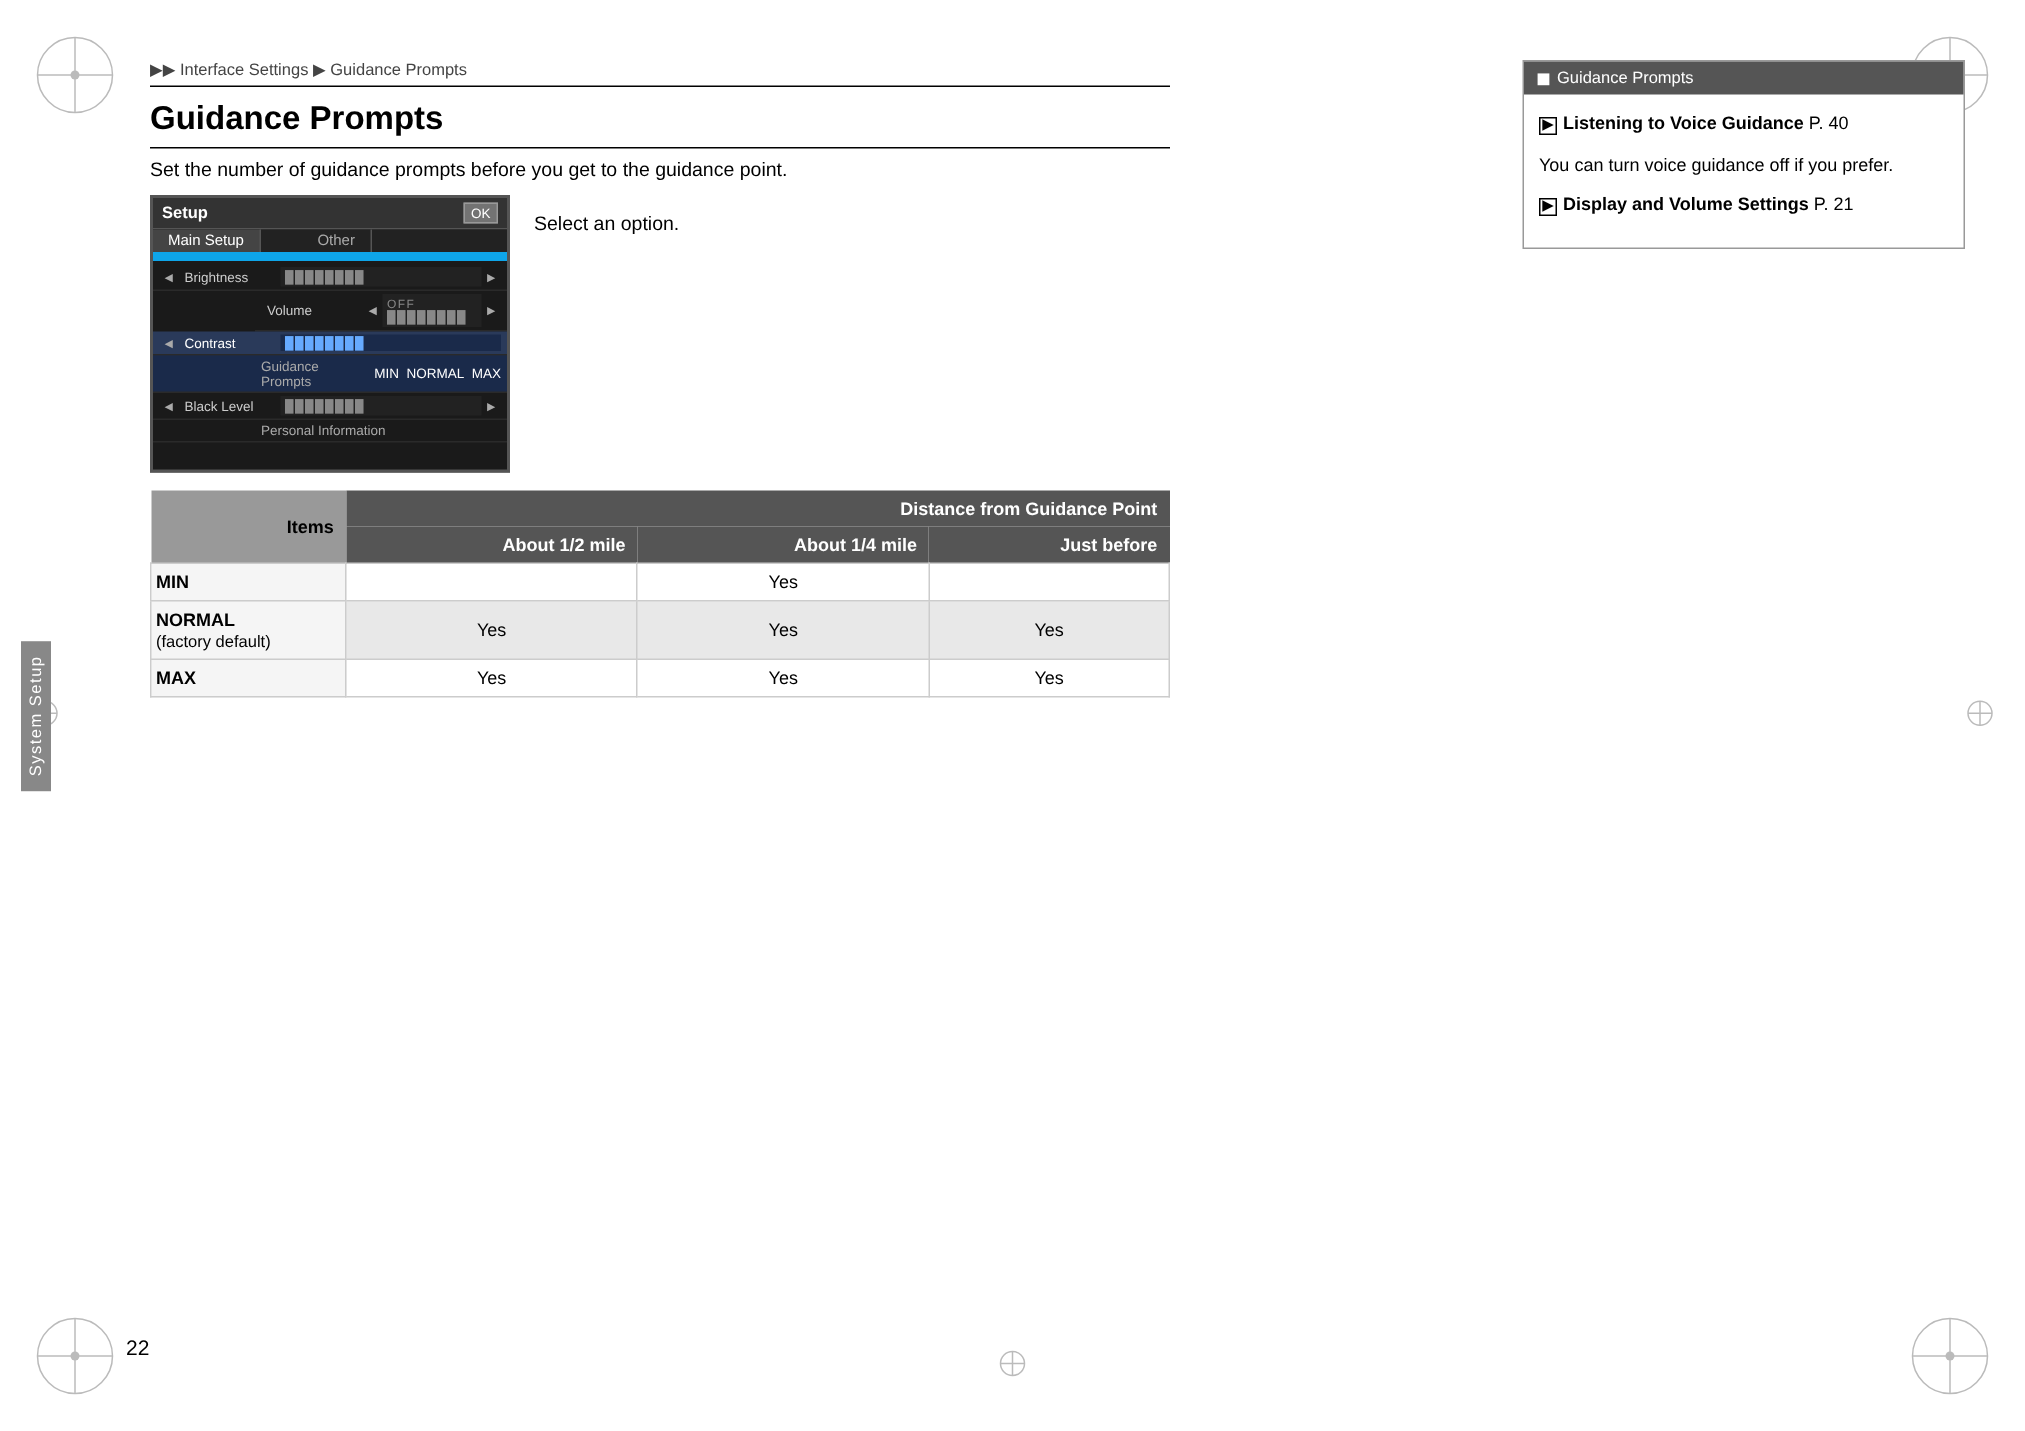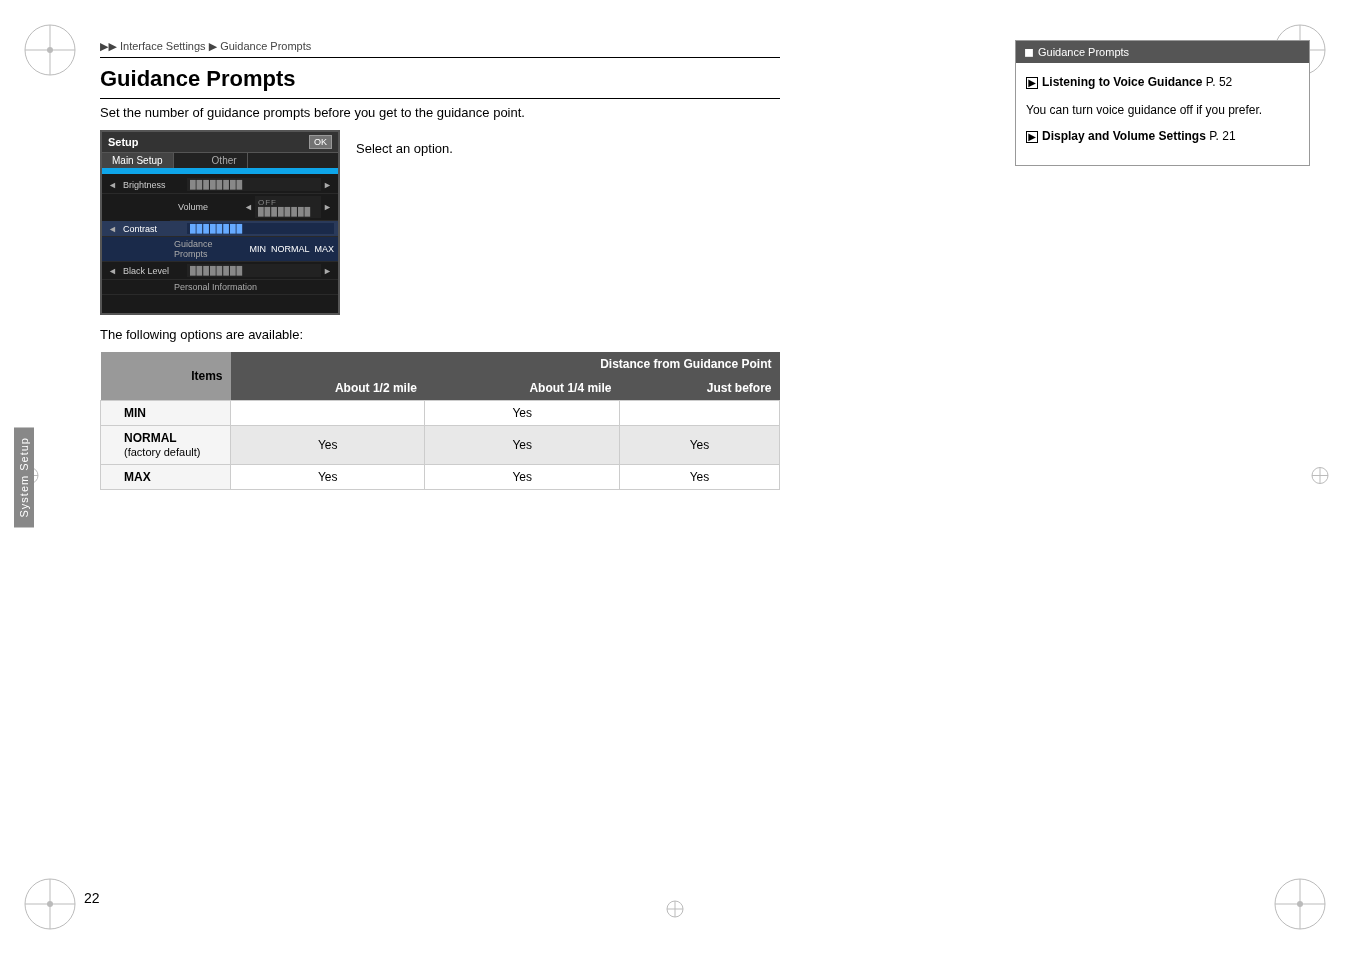--- a/index.html
+++ b/index.html
@@ -231,21 +231,21 @@
     .options-table th.item-header {
       background: #999;
       color: #000;
       width: 130px;
     }
     .options-table .col-header {
       background: #555;
       color: #fff;
     }
     .options-table td {
-      padding: 5px 23px;
+      padding: 5px 3px;
       text-align: center;
       border: 1px solid #ccc;
     }
     .options-table td.item-cell {
       text-align: left;
       font-weight: bold;
       font-size: 12px;
       background: #f5f5f5;
       border: 1px solid #ccc;
     }
@@ -448,21 +448,20 @@
         </div>
         <div class="menu-row" style="padding-left:72px;">
           <span style="color:#aaa; font-size:9px;">Personal Information</span>
         </div>
       </div>
     </div>
 
     <div class="select-option-text">Select an option.</div>
   </div>
 
-  <p class="following-options">The following options are available:</p>
 
   <table class="options-table">
     <thead>
       <tr>
         <th class="item-header" rowspan="2">Items</th>
         <th colspan="3" class="col-header">Distance from Guidance Point</th>
       </tr>
       <tr>
         <th class="col-header">About 1/2 mile</th>
         <th class="col-header">About 1/4 mile</th>
@@ -496,21 +495,21 @@
 <div class="right-panel">
   <div class="panel-header">
     <span class="panel-icon">◼</span>
     <span>Guidance Prompts</span>
   </div>
   <div class="panel-body">
     <div class="ref-link">
       <span class="ref-icon">▶</span>
       <span>
         <strong>Listening to Voice Guidance</strong>
-        <span>P. 52</span>
+        <span>P. 40</span>
       </span>
     </div>
     <p>You can turn voice guidance off if you prefer.</p>
     <div class="ref-link">
       <span class="ref-icon">▶</span>
       <span>
         <strong>Display and Volume Settings</strong>
         <span>P. 21</span>
       </span>
     </div>

